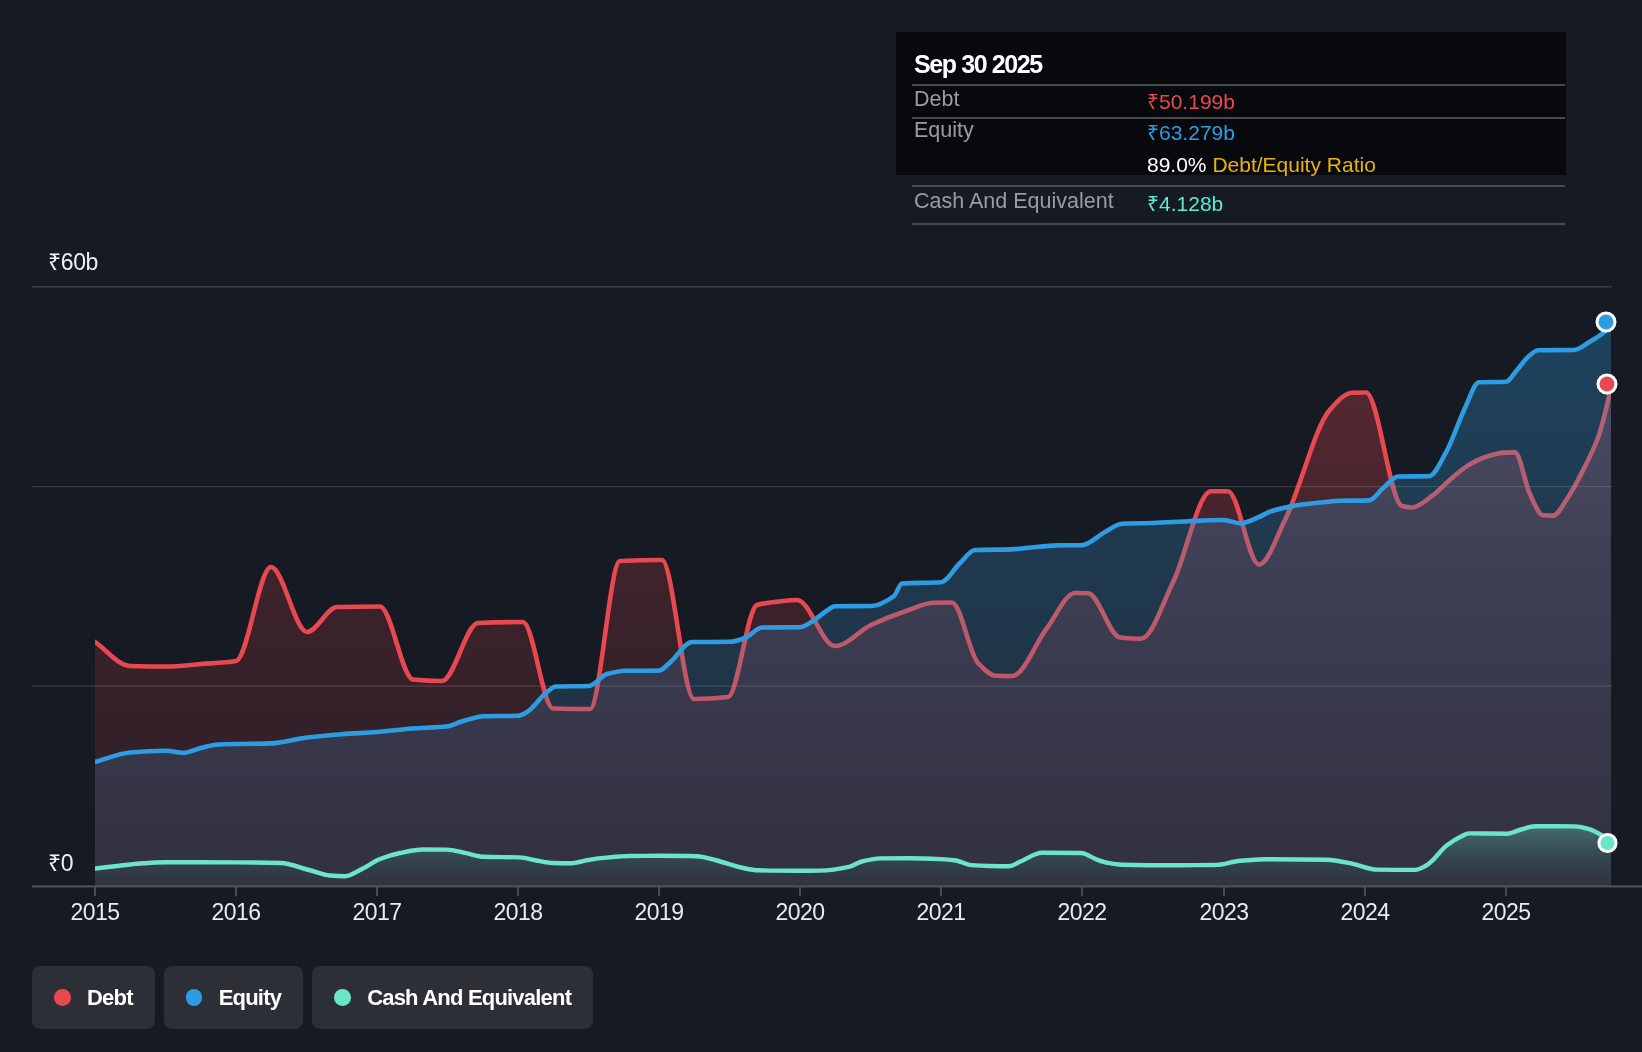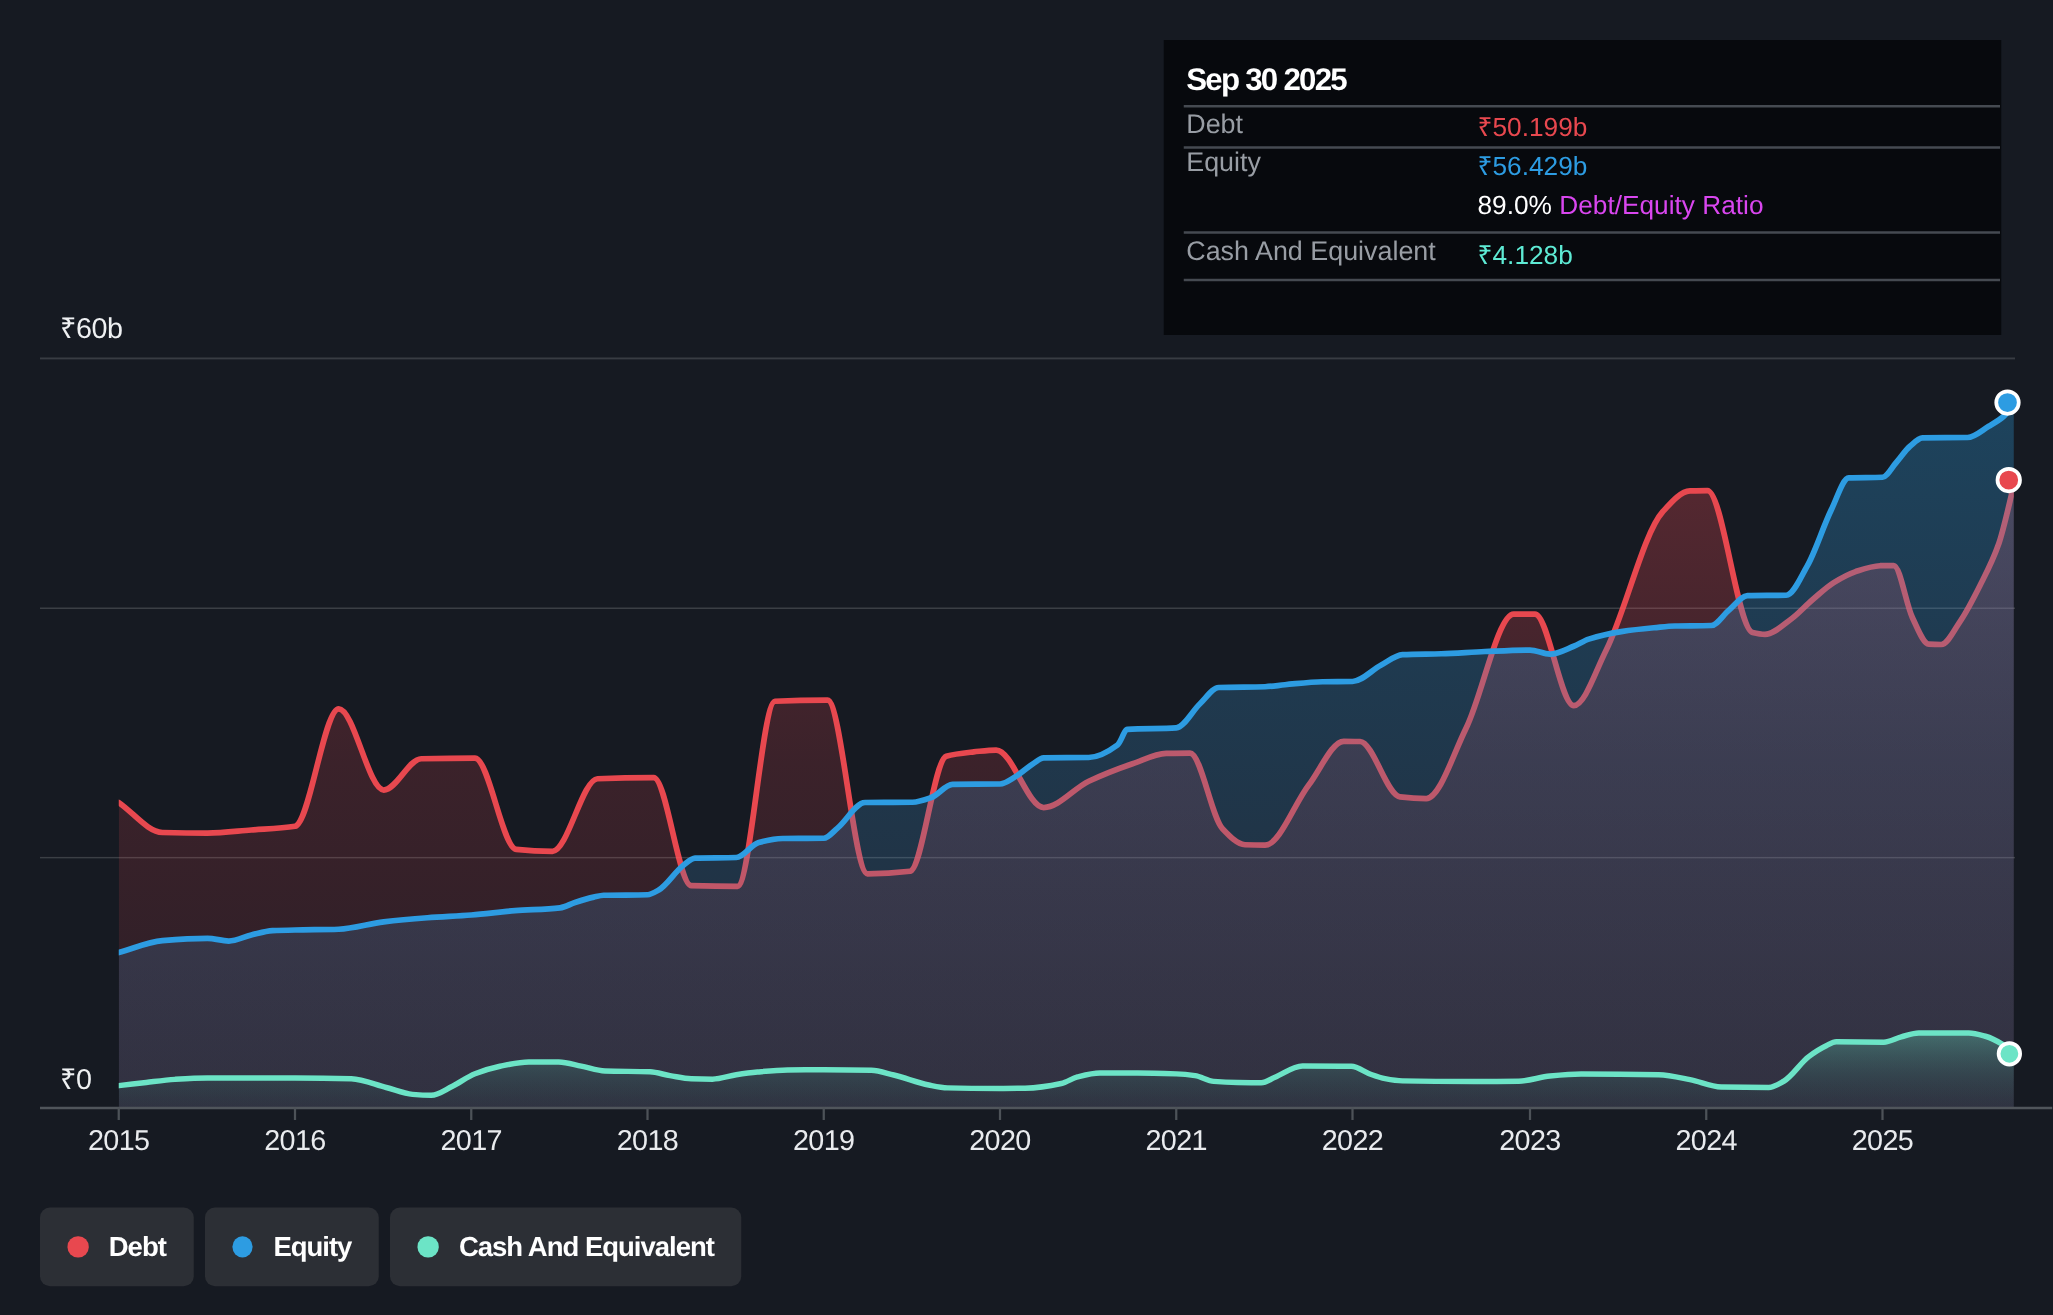--- a/index.html
+++ b/index.html
@@ -1,19 +1,19 @@
 <!DOCTYPE html>
 <html><head><meta charset="utf-8">
 <style>
 html,body{margin:0;padding:0;background:#161a22;width:1642px;height:1052px;overflow:hidden}
 body{font-family:"Liberation Sans",sans-serif;position:relative}
 svg{position:absolute;left:0;top:0}
 .ax{font:400 23px "Liberation Sans",sans-serif;letter-spacing:-0.5px;fill:#e9ebee}
 .ay{font:400 23px "Liberation Sans",sans-serif;letter-spacing:-0.4px;fill:#eef0f2}
-#tip{position:absolute;left:931px;top:32px;width:670px;height:236px;background:#07090d;box-sizing:border-box}
+#tip{position:absolute;left:896px;top:32px;width:670px;height:143px;background:#07090d;box-sizing:border-box}
 #tip .t{position:absolute;left:18px;top:18px;font-size:25px;font-weight:700;letter-spacing:-1.4px;color:#fff}
 #tip .sep{position:absolute;left:16px;right:1px;height:0;border-top:2px solid #454a51}
 #tip .lab{position:absolute;left:18px;font-size:21.5px;color:#989da4}
 #tip .val{position:absolute;left:251px;font-size:21px;font-weight:400}
 #leg{position:absolute;left:32px;top:966px;display:flex;gap:9px}
 #leg .box{height:63px;background:#2c2f35;border-radius:8px;display:flex;align-items:center;padding:0 22px 0 22px;box-sizing:border-box}
 #leg .dot{width:16.5px;height:16.5px;border-radius:50%;margin-right:16.5px;flex:none}
 #leg .lb{font-size:22px;font-weight:700;letter-spacing:-0.8px;color:#fff;white-space:nowrap}
 </style></head>
 <body>
@@ -80,22 +80,22 @@
 <text x="1365" y="920" text-anchor="middle" class="ax">2024</text>
 <text x="1506" y="920" text-anchor="middle" class="ax">2025</text>
 </svg>
 <div id="tip">
   <div class="t">Sep 30 2025</div>
   <div class="sep" style="top:51.5px"></div>
   <div class="lab" style="top:55px">Debt</div>
   <div class="val" style="top:55px;color:#e8484f">₹50.199b</div>
   <div class="sep" style="top:84.5px"></div>
   <div class="lab" style="top:85.5px">Equity</div>
-  <div class="val" style="top:85.5px;color:#2d9ce2">₹56.429b</div>
-  <div class="val" style="top:121px;color:#fff">89.0% <span style="color:#d946ef">Debt/Equity Ratio</span></div>
+  <div class="val" style="top:85.5px;color:#2d9ce2">₹63.279b</div>
+  <div class="val" style="top:121px;color:#fff">89.0% <span style="color:#eab308">Debt/Equity Ratio</span></div>
   <div class="sep" style="top:152.5px"></div>
   <div class="lab" style="top:157px">Cash And Equivalent</div>
   <div class="val" style="top:157px;color:#5eead4">₹4.128b</div>
   <div class="sep" style="top:190.5px"></div>
 </div>
 <div id="leg">
   <div class="box">
       <span class="dot" style="background:#e8484f"></span>
       <span class="lb">Debt</span>
     </div>

